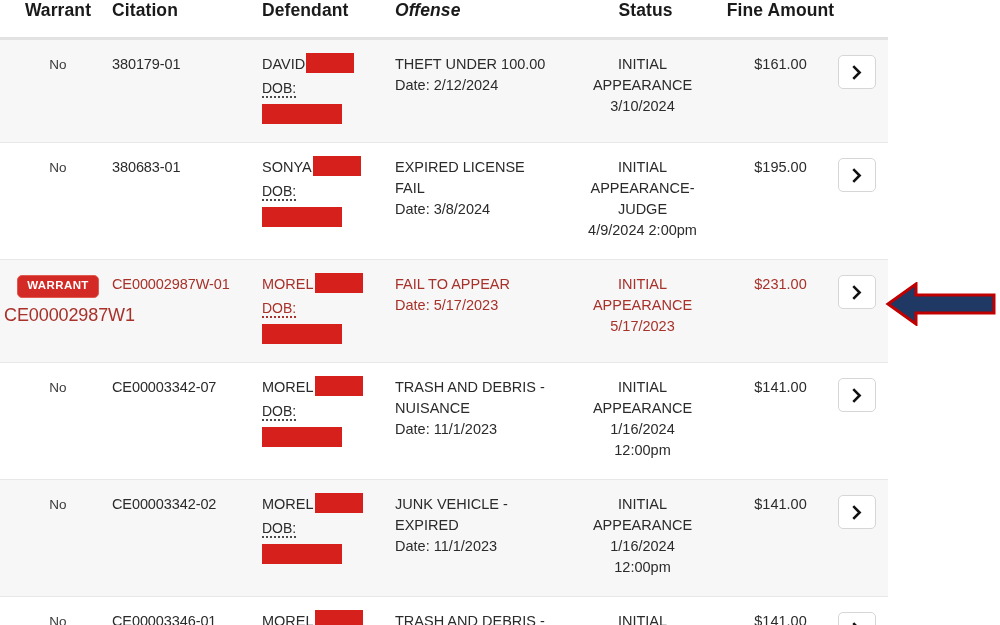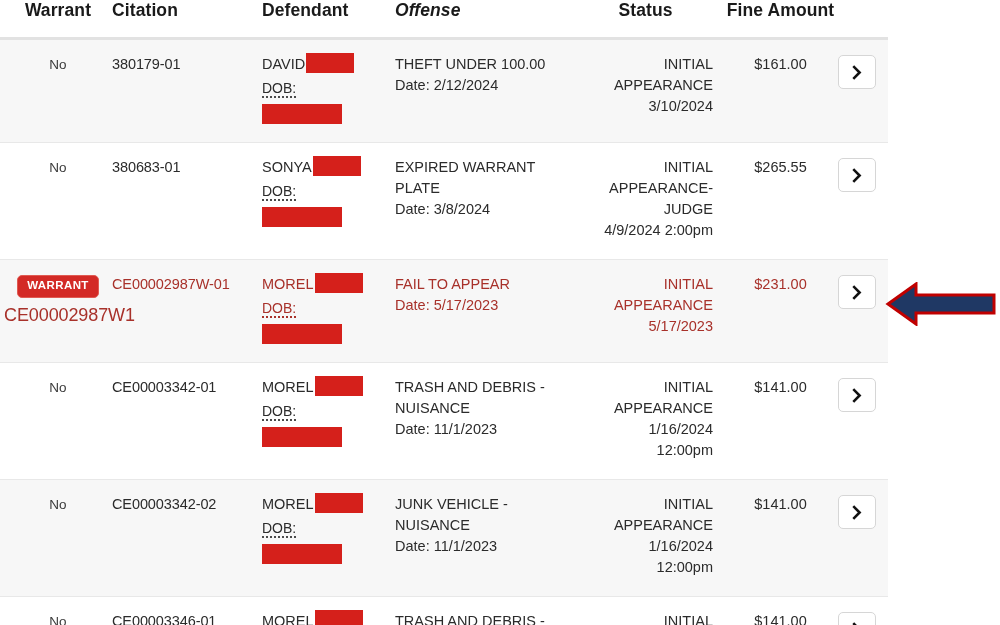--- a/index.html
+++ b/index.html
@@ -59,21 +59,21 @@
     color: #2b2b2b;
     vertical-align: top;
     padding: 14px 0 18px 0;
     line-height: 1.45;
   }
 
   td.c-warrant  { text-align: center; padding-left: 4px; }
   td.c-citation { text-align: left; }
   td.c-defend   { text-align: left; padding-left: 8px; }
   td.c-offense  { text-align: left; padding-left: 9px; padding-right: 10px;}
-  td.c-status   { text-align: right; padding-left: 4px; padding-right: 10px;}
+  td.c-status   { text-align: center; padding-left: 4px; padding-right: 10px;}
   td.c-fine     { text-align: center; }
   td.c-action   { text-align: left; vertical-align: top; }
 
   
   tr.warrant-row td { color: #a8312a; }
   tr.warrant-row td.c-citation,
   tr.warrant-row td.c-defend,
   tr.warrant-row td.c-offense,
   tr.warrant-row td.c-status,
   tr.warrant-row td.c-fine { color: #a8312a; }
@@ -203,30 +203,30 @@
             <td class="c-citation"><span class="citation-text">380683-01</span></td>
             <td class="c-defend">
               <span class="def-line1">
                 <span class="def-name">SONYA</span>
                 <span class="redact redact-name"></span>
               </span>
               <span class="dob-wrap"><span class="dob-label">DOB:</span></span>
               <span style="display: block;"><span class="redact redact-dob"></span></span>
             </td>
             <td class="c-offense">
-              <div>EXPIRED WARRANT PLATE</div>
+              <div>EXPIRED LICENSE FAIL</div>
               <div>Date: 3/8/2024</div>
             </td>
             <td class="c-status">
               <div>INITIAL</div>
               <div>APPEARANCE-</div>
               <div>JUDGE</div>
               <div>4/9/2024 2:00pm</div>
             </td>
-            <td class="c-fine">$265.55</td>
+            <td class="c-fine">$195.00</td>
             <td class="c-action">
               <button class="chev-btn">
                 <svg width="13" height="15" viewBox="0 0 13 15" xmlns="http://www.w3.org/2000/svg">
                   <path d="M3.2 2.1 L8.6 7.5 L3.2 12.9" fill="none" stroke="#111111" stroke-width="2.6" stroke-linecap="square" stroke-linejoin="miter"></path>
                 </svg>
               </button>
             </td>
           </tr>
           <tr class="shaded warrant-row">
             <td class="c-warrant"><span class="warrant-badge">WARRANT</span><span class="warrant-num">CE00002987W1</span></td>
@@ -252,21 +252,21 @@
             <td class="c-action">
               <button class="chev-btn">
                 <svg width="13" height="15" viewBox="0 0 13 15" xmlns="http://www.w3.org/2000/svg">
                   <path d="M3.2 2.1 L8.6 7.5 L3.2 12.9" fill="none" stroke="#111111" stroke-width="2.6" stroke-linecap="square" stroke-linejoin="miter"></path>
                 </svg>
               </button>
             </td>
           </tr>
           <tr class="plain">
             <td class="c-warrant"><span class="no-flag">No</span></td>
-            <td class="c-citation"><span class="citation-text">CE00003342-01</span></td>
+            <td class="c-citation"><span class="citation-text">CE00003342-07</span></td>
             <td class="c-defend">
               <span class="def-line1">
                 <span class="def-name">MOREL</span>
                 <span class="redact redact-name"></span>
               </span>
               <span class="dob-wrap"><span class="dob-label">DOB:</span></span>
               <span style="display: block;"><span class="redact redact-dob"></span></span>
             </td>
             <td class="c-offense">
               <div>TRASH AND DEBRIS - NUISANCE</div>
@@ -292,21 +292,21 @@
             <td class="c-citation"><span class="citation-text">CE00003342-02</span></td>
             <td class="c-defend">
               <span class="def-line1">
                 <span class="def-name">MOREL</span>
                 <span class="redact redact-name"></span>
               </span>
               <span class="dob-wrap"><span class="dob-label">DOB:</span></span>
               <span style="display: block;"><span class="redact redact-dob"></span></span>
             </td>
             <td class="c-offense">
-              <div>JUNK VEHICLE - NUISANCE</div>
+              <div>JUNK VEHICLE - EXPIRED</div>
               <div>Date: 11/1/2023</div>
             </td>
             <td class="c-status">
               <div>INITIAL</div>
               <div>APPEARANCE</div>
               <div>1/16/2024</div>
               <div>12:00pm</div>
             </td>
             <td class="c-fine">$141.00</td>
             <td class="c-action">

